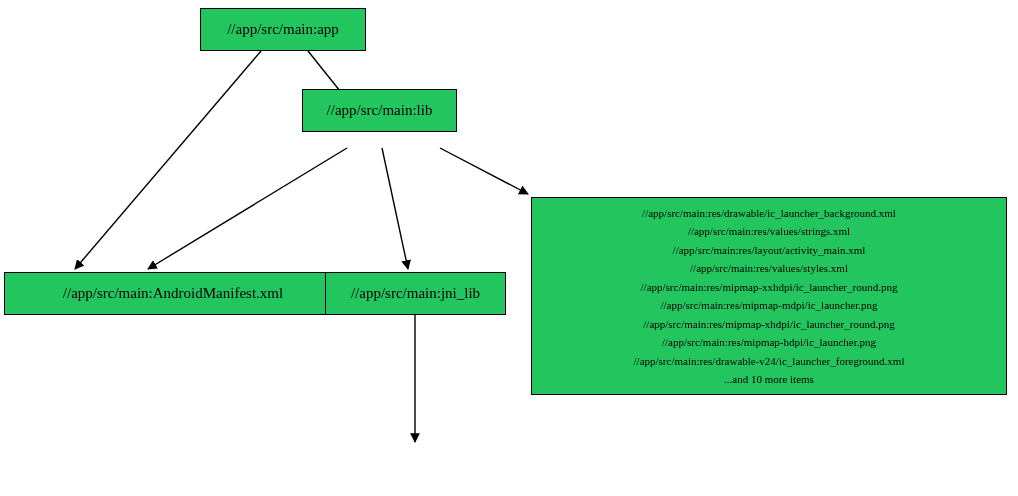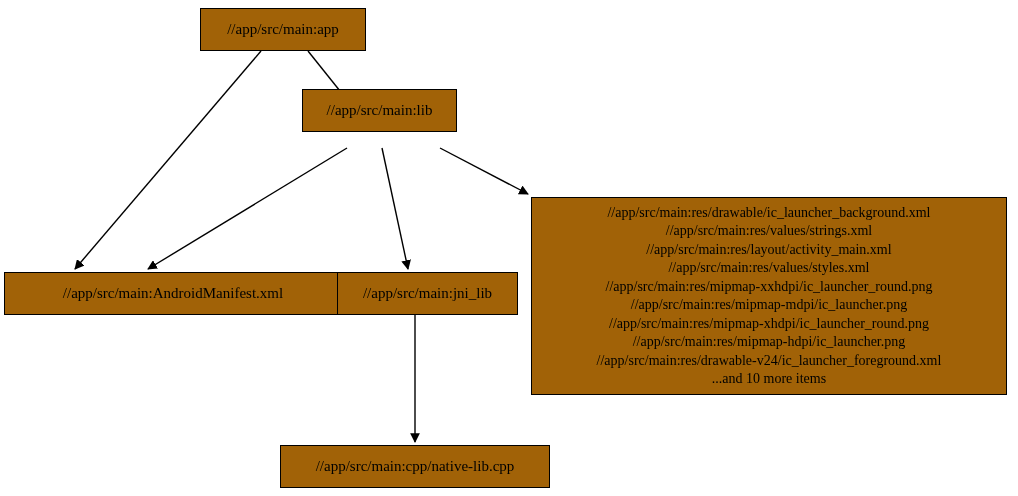--- a/index.html
+++ b/index.html
@@ -21,21 +21,21 @@
     left: 0;
     top: 0;
     width: 1018px;
     height: 496px;
     pointer-events: none;
   }
   .node {
     position: absolute;
     box-sizing: border-box;
     border: 1px solid #000000;
-    background: #a16207;
+    background: #22c55e;
     display: flex;
     align-items: center;
     justify-content: center;
     text-align: center;
     color: #000000;
     font-size: 15px;
     line-height: 1.0;
     white-space: nowrap;
   }
   .node-label {
@@ -43,28 +43,28 @@
     padding: 0 10px;
   }
   .node-multiline {
     align-items: center;
     justify-content: center;
   }
   .node-multiline .node-label {
     white-space: normal;
     line-height: 18.5px;
     padding: 0 6px;
-    font-size: 14px;
+    font-size: 11px;
   }
 
   
   #node-app            { left: 200px; top: 8px;   width: 166px; height: 43px; }
   #node-lib            { left: 302px; top: 89px; width: 155px; height: 43px; }
   #node-manifest       { left: 4px;   top: 272px; width: 338px; height: 43px; }
-  #node-jni-lib        { left: 325px; top: 272px; width: 181px; height: 43px; margin-left: 12px; }
+  #node-jni-lib        { left: 325px; top: 272px; width: 181px; height: 43px; }
   #node-res-bundle     { left: 531px; top: 197px; width: 476px; height: 198px; }
   #node-native-lib-cpp { left: 280px; top: 445px; width: 270px; height: 43px; }
 </style>
 </head>
 <body>
 
 <div id="canvas">
 
   <svg class="edge-layer" viewBox="0 0 1018 496" width="1018" height="496" xmlns="http://www.w3.org/2000/svg">
     <defs>
@@ -108,17 +108,14 @@
 //app/src/main:res/layout/activity_main.xml
 //app/src/main:res/values/styles.xml
 //app/src/main:res/mipmap-xxhdpi/ic_launcher_round.png
 //app/src/main:res/mipmap-mdpi/ic_launcher.png
 //app/src/main:res/mipmap-xhdpi/ic_launcher_round.png
 //app/src/main:res/mipmap-hdpi/ic_launcher.png
 //app/src/main:res/drawable-v24/ic_launcher_foreground.xml
 ...and 10 more items</span>
   </div>
 
-  <div class="node" id="node-native-lib-cpp">
-    <span class="node-label">//app/src/main:cpp/native-lib.cpp</span>
-  </div>
 
 </div>
 
 </body></html>

